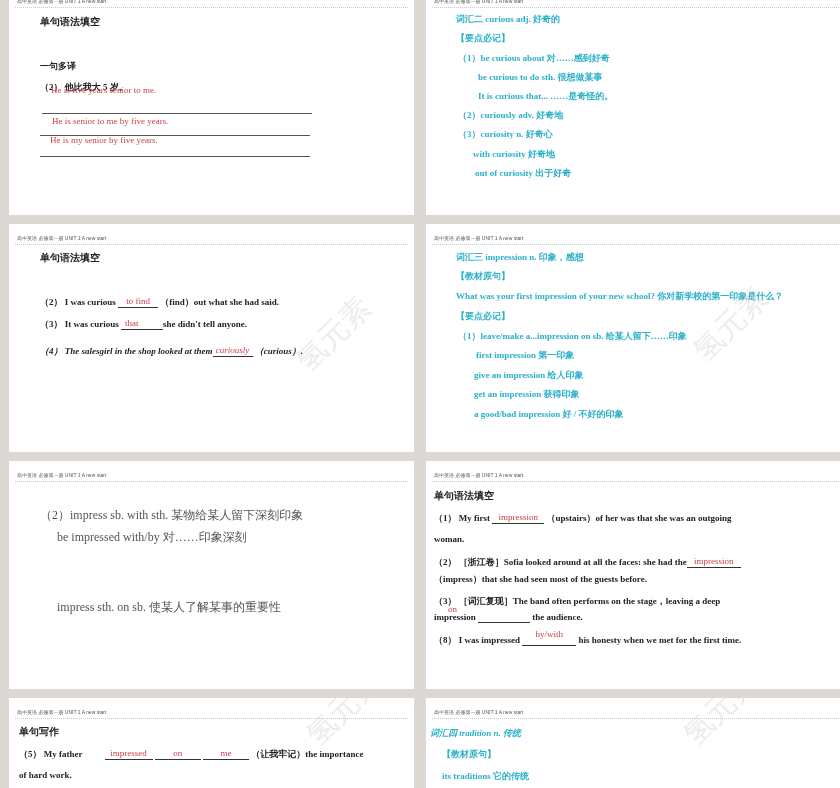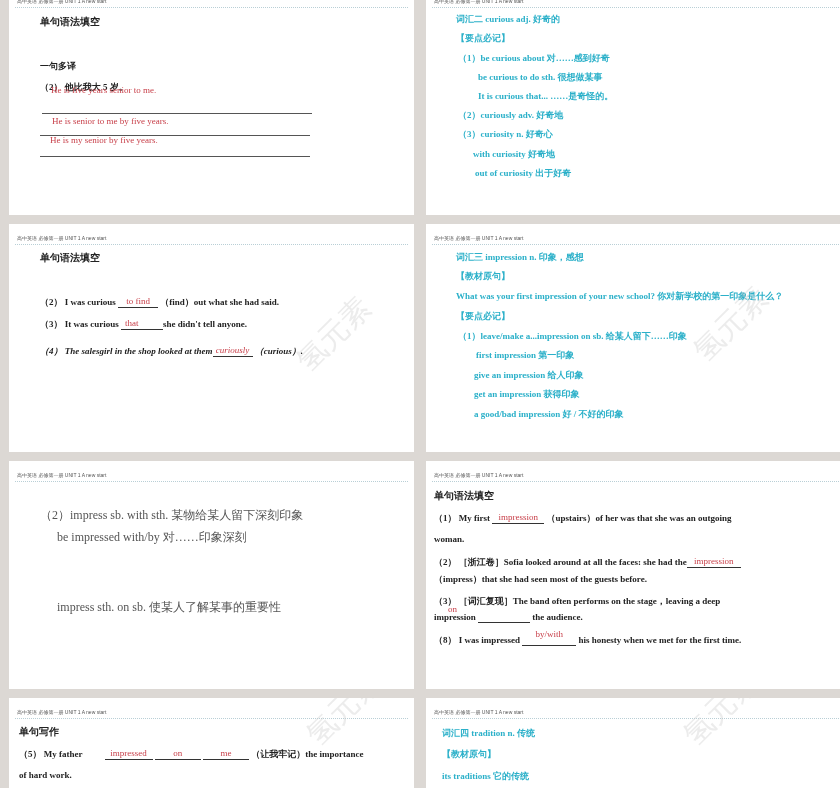--- a/index.html
+++ b/index.html
@@ -123,17 +123,17 @@
   <div class="line" style="left:10px;top:50px;">
     <span>（5） My father</span> <span class="blank" style="width:48px;margin-left:20px;"><span class="ans">impressed</span>&nbsp;</span> <span class="blank" style="width:46px;"><span class="ans">on</span>&nbsp;</span> <span class="blank" style="width:46px;"><span class="ans">me</span>&nbsp;</span> <span>（让我牢记）the importance</span>
   </div>
   <div class="line" style="left:10px;top:72px;">of hard work.</div>
   <div class="wm" style="left:290px;top:-10px;">氢元素</div>
 </div>
 
 <div class="slide s-r r4">
   <div class="hdr">高中英语 必修第一册  UNIT 1  A new start</div>
   <div class="rule"></div>
-  <div class="line teal" style="left:16px;top:29px;">词汇四  tradition n. 传统</div>
+  <div class="line teal" style="left:4px;top:29px;font-style:italic;">词汇四  tradition n. 传统</div>
   <div class="line teal" style="left:16px;top:50px;">【教材原句】</div>
   <div class="line teal" style="left:16px;top:72px;">its traditions 它的传统</div>
   <div class="wm" style="left:250px;top:-10px;">氢元素</div>
 </div>
 
 </body></html>

